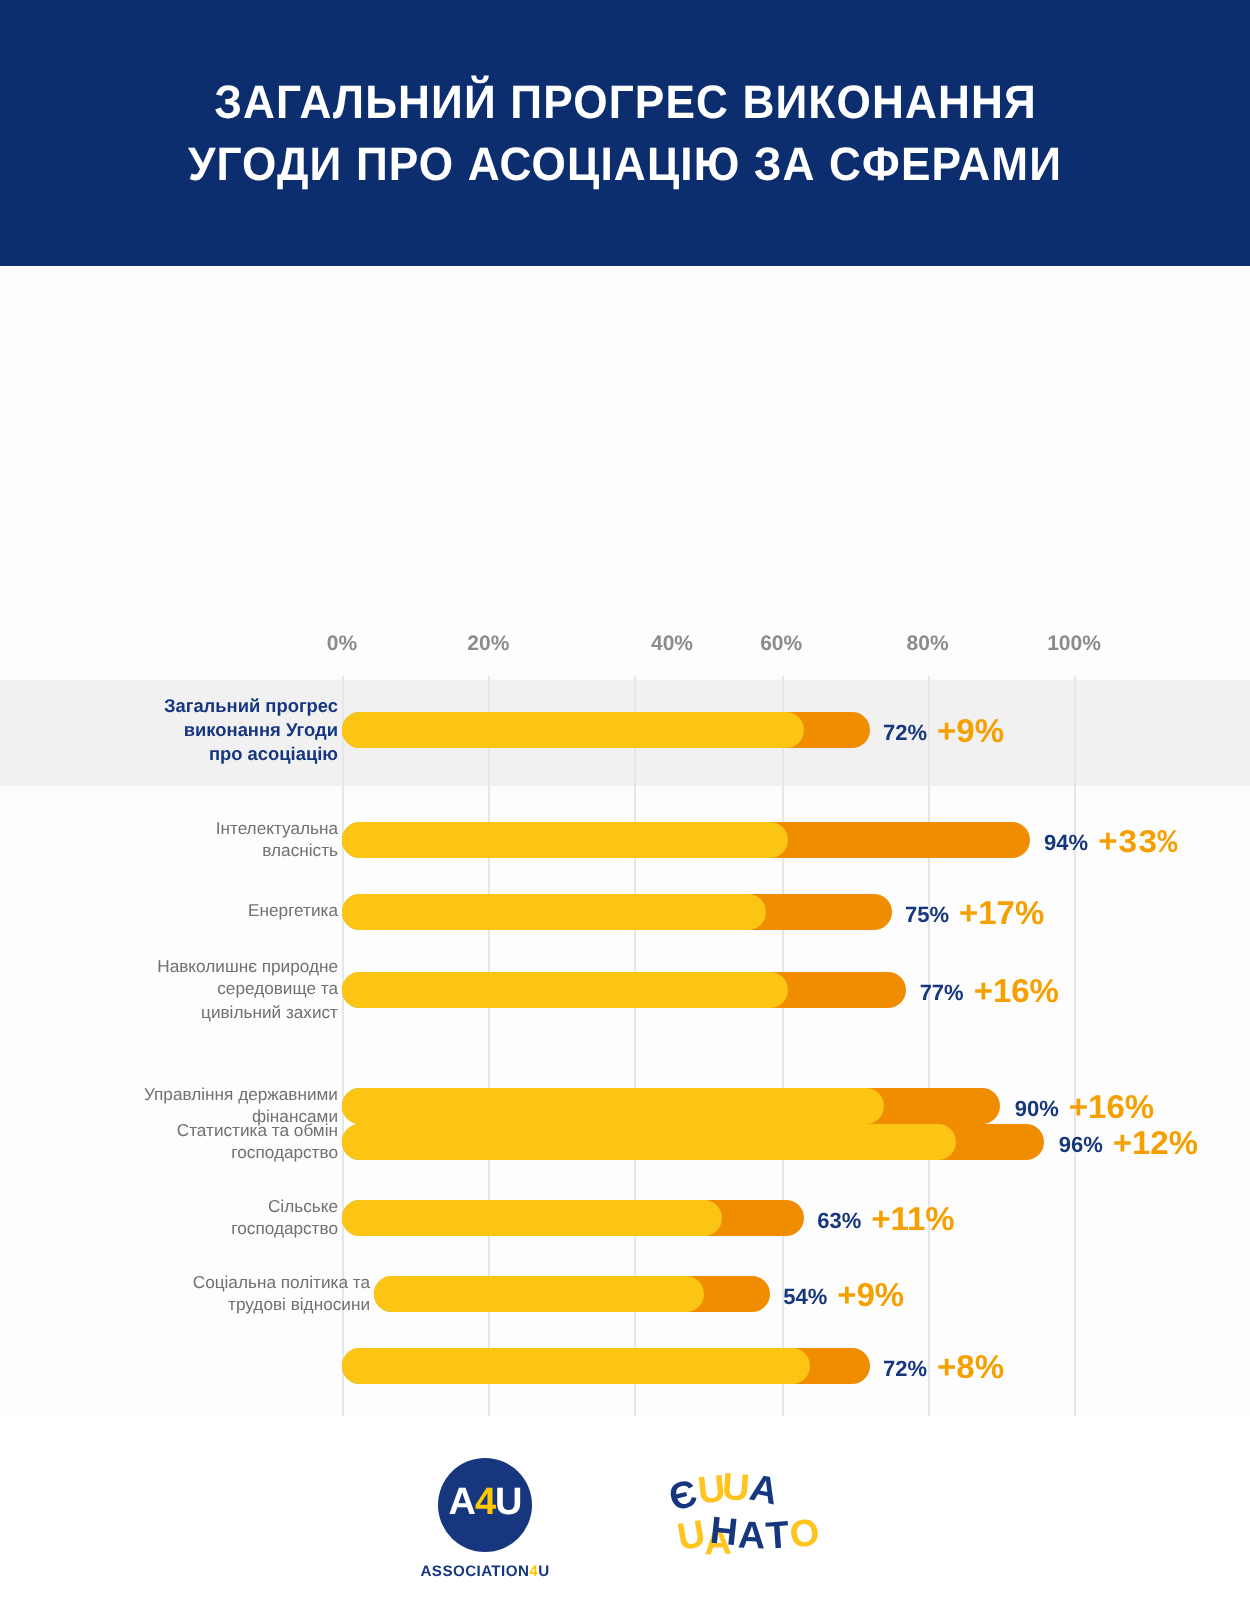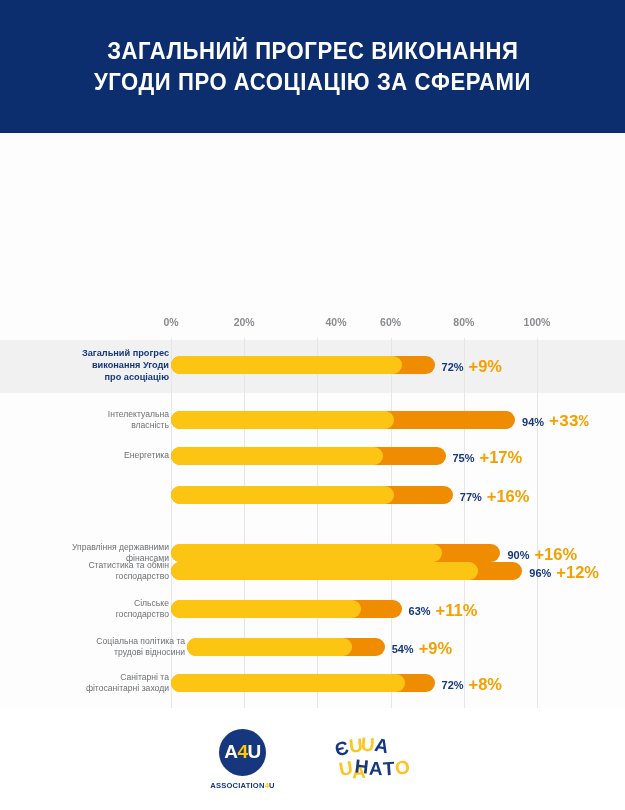--- a/index.html
+++ b/index.html
@@ -275,20 +275,23 @@
         <div class="row-label">Енергетика</div>
         <div class="bar-wrap">
           <div class="bar" style="width: 274.5px;">
             <div class="bar-base" style="width: 212.28px;"></div>
           </div>
         </div>
         <div class="value-pct" style="left: 452.5px;">75%</div>
         <div class="value-delta" style="left: 479.5px;">+17%</div>
       </div>
       <div class="row" style="top: 142px;">
+        <div class="row-label">Навколишнє природне
+середовище та
+цивільний захист</div>
         <div class="bar-wrap">
           <div class="bar" style="width: 281.82px;">
             <div class="bar-base" style="width: 223.26px;"></div>
           </div>
         </div>
         <div class="value-pct" style="left: 459.82px;">77%</div>
         <div class="value-delta" style="left: 486.82px;">+16%</div>
       </div>
       <div class="row" style="top: 180px; margin-top: 20px;">
         <div class="row-label">Управління державними
@@ -328,22 +331,20 @@
 трудові відносини</div>
         <div class="bar-wrap">
           <div class="bar" style="width: 197.64px;">
             <div class="bar-base" style="width: 164.7px;"></div>
           </div>
         </div>
         <div class="value-pct" style="left: 375.64px;">54%</div>
         <div class="value-delta" style="left: 402.64px;">+9%</div>
       </div>
       <div class="row" style="top: 330px;">
-        <div class="row-label">Санітарні та
-фітосанітарні заходи</div>
         <div class="bar-wrap">
           <div class="bar" style="width: 263.52px;">
             <div class="bar-base" style="width: 234.24px;"></div>
           </div>
         </div>
         <div class="value-pct" style="left: 441.52px;">72%</div>
         <div class="value-delta" style="left: 468.52px;">+8%</div>
       </div>
       <div class="row" style="top: 368px;">
         <div class="row-label">Митні питання</div>

